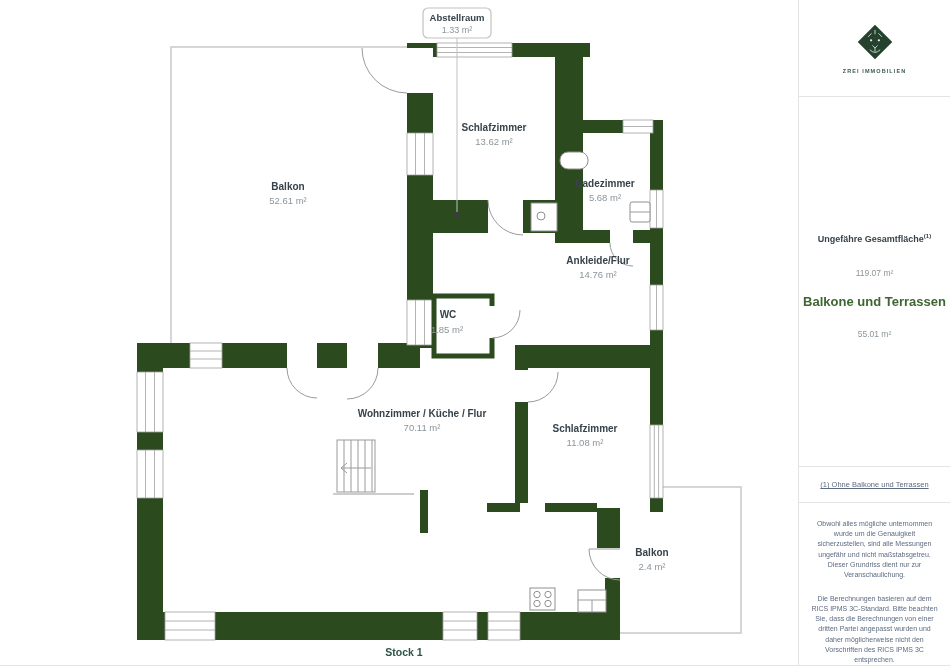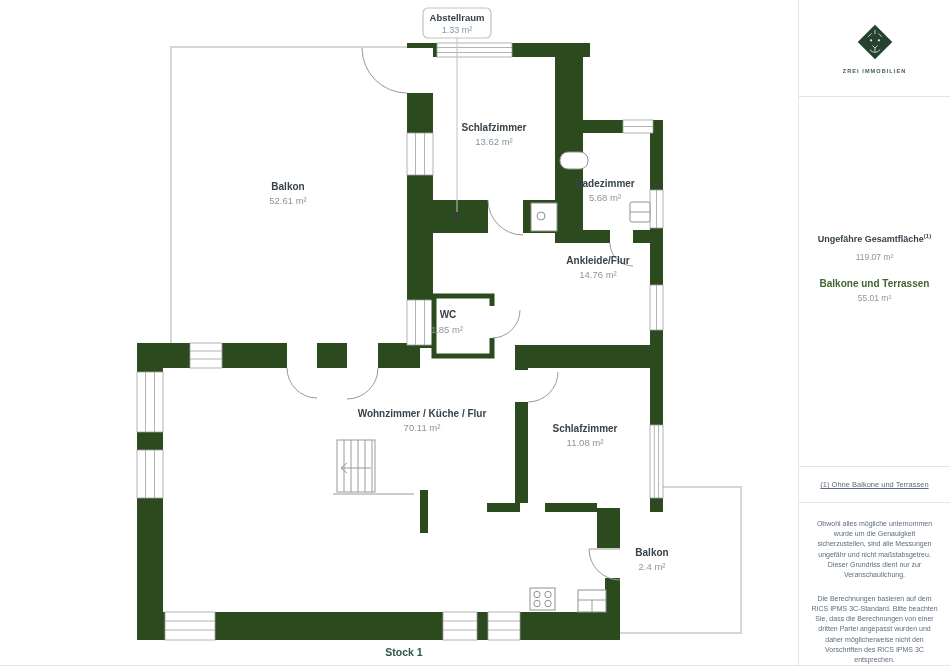--- a/index.html
+++ b/index.html
@@ -11,23 +11,23 @@
   
   .sidebar{position:absolute;left:798px;top:0;width:151px;height:665px;
            border-left:1px solid #e4e4e4;display:flex;flex-direction:column;
            text-align:center;background:#fff;}
   .logo-section{height:97px;box-sizing:border-box;border-bottom:1px solid #e4e4e4;
                 display:flex;flex-direction:column;align-items:center;justify-content:center;gap:7px;}
   .logo-name{font-size:5.5px;letter-spacing:1.1px;color:#3c5a4a;font-weight:bold;}
   .area-section{padding-top:136px;}
   .total-label{font-size:9px;font-weight:bold;color:#37424a;}
   .total-label sup{font-size:6px;}
-  .total-value{font-size:8.5px;color:#8b959b;margin-top:8px;}
-  .balcony-label{font-size:10px;font-weight:bold;color:#3f6532;margin-top:16px;}
-  .balcony-value{font-size:8.5px;color:#8b959b;margin-top:4px;}
+  .total-value{font-size:8.5px;color:#8b959b;margin-top:24px;}
+  .balcony-label{font-size:13px;font-weight:bold;color:#3f6532;margin-top:16px;}
+  .balcony-value{font-size:8.5px;color:#8b959b;margin-top:20px;}
   .side-spacer{flex:1;}
   .footnote{box-sizing:border-box;border-top:1px solid #e4e4e4;border-bottom:1px solid #e4e4e4;
             padding:13px 6px;font-size:7.5px;color:#5d6b80;text-decoration:underline;}
   .disclaimers{padding:16px 11px 0 11px;display:flex;flex-direction:column;gap:14px;}
   .disclaimers p{margin:0;font-size:7px;line-height:1.45;color:#5d6b80;}
 
   
   .wall{fill:#2b4a1d;}
   .win{fill:#ffffff;stroke:#a0a0a0;stroke-width:0.8;}
   .winline{stroke:#a0a0a0;stroke-width:0.8;}

